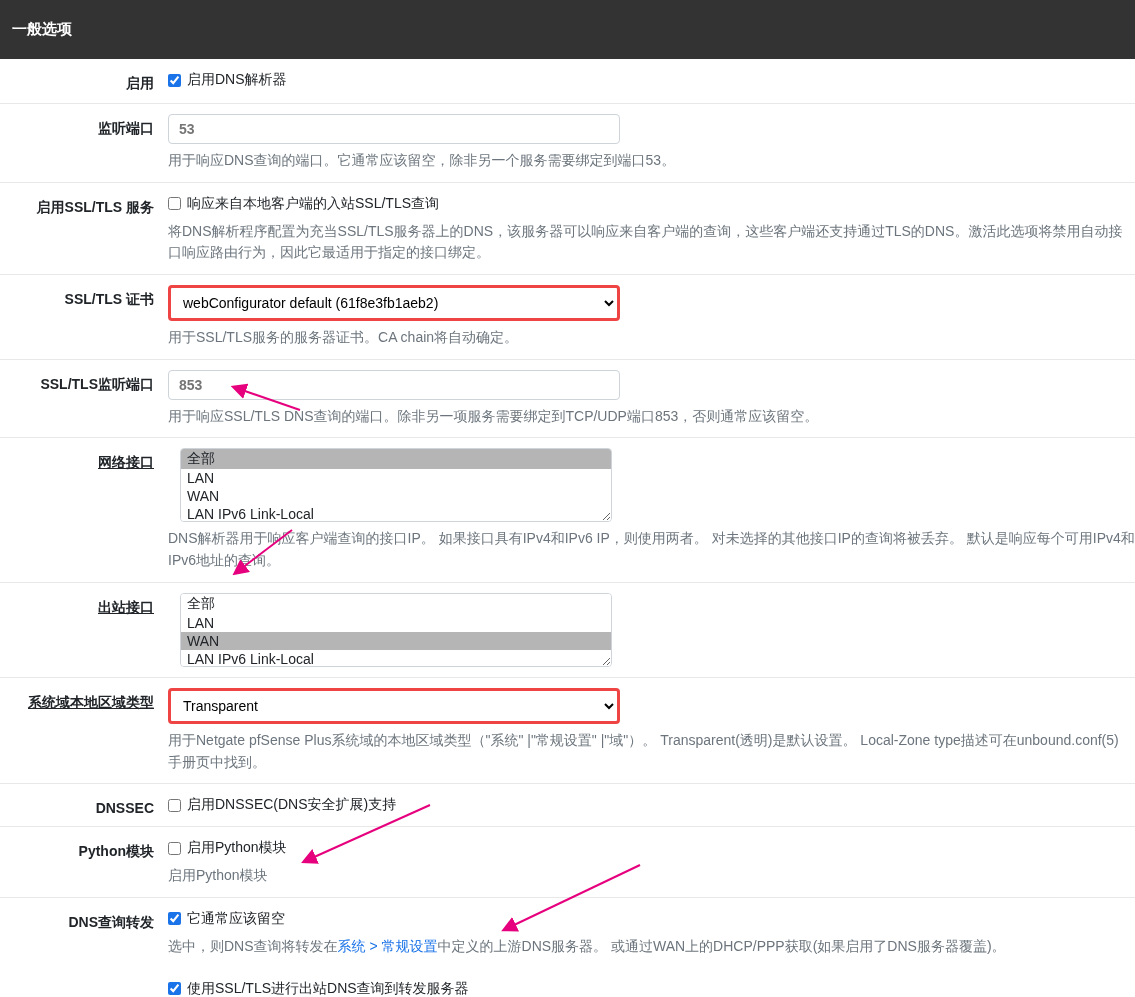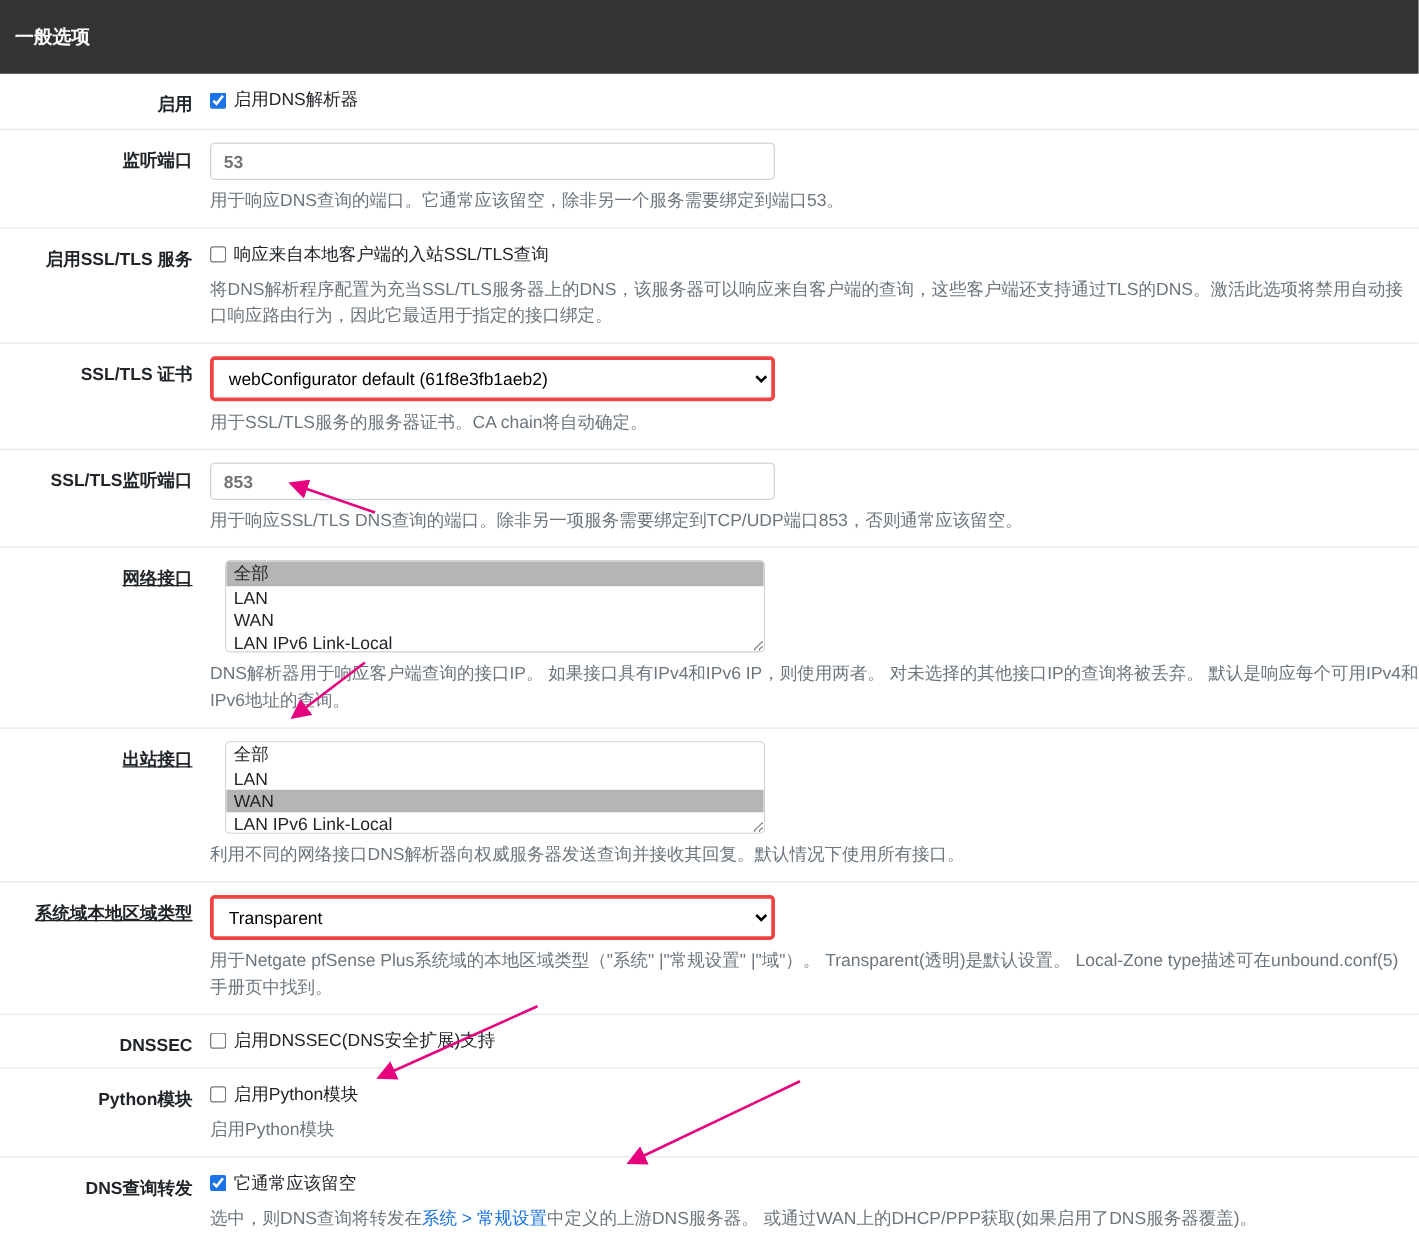--- a/index.html
+++ b/index.html
@@ -95,21 +95,20 @@
   <div class="form-row">
     <div class="label-col"><span class="underlined">出站接口</span></div>
     <div class="value-col">
       <div class="multiselect">
         <div class="opt">全部</div>
         <div class="opt">LAN</div>
         <div class="opt selected">WAN</div>
         <div class="opt">LAN IPv6 Link-Local</div>
 
       </div>
-      <div class="help-text">利用不同的网络接口DNS解析器向权威服务器发送查询并接收其回复。默认情况下使用所有接口。</div>
     </div>
   </div>
 
   <div class="form-row">
     <div class="label-col"><span class="underlined">系统域本地区域类型</span></div>
     <div class="value-col">
       <select class="select-input">
         <option>Transparent</option>
       </select>
       <div class="help-text">用于Netgate pfSense Plus系统域的本地区域类型（"系统" |"常规设置" |"域"）。 Transparent(透明)是默认设置。 Local-Zone type描述可在unbound.conf(5) 手册页中找到。</div>

